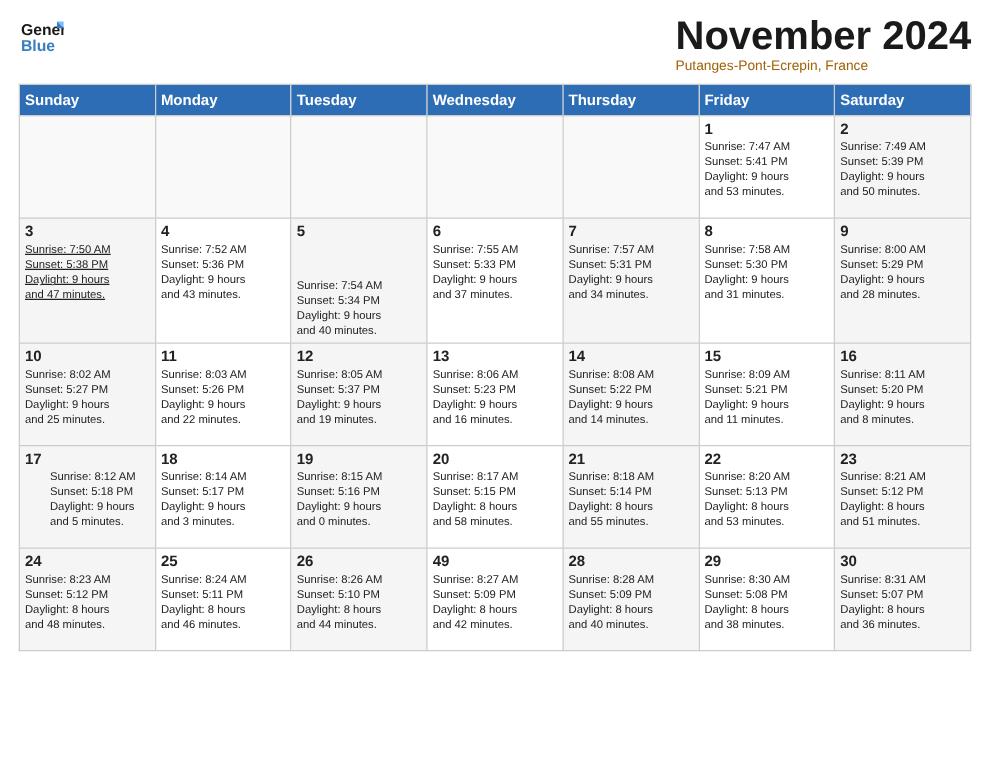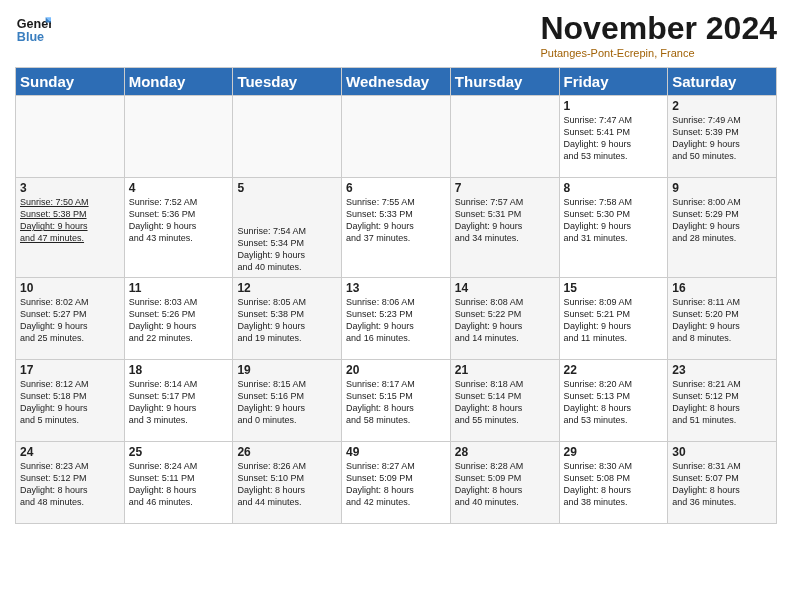--- a/index.html
+++ b/index.html
@@ -43,21 +43,21 @@
       color: #a16207;
     }
     .calendar {
       width: 100%;
       border-collapse: collapse;
       table-layout: fixed;
     }
     .calendar th {
       background: #2d6db5;
       color: #fff;
-      font-size: 15px;
+      font-size: 12px;
       font-weight: bold;
       padding: 5px 4px;
       text-align: left;
       border: 1px solid #ccc;
     }
     .calendar td {
       border: 1px solid #ccc;
       vertical-align: top;
       padding: 3px 4px;
       font-size: 9.5px;
@@ -204,21 +204,21 @@
           <td>
             <span class="day-num">11</span>
             <div class="cell-text" style="white-space: pre-line;">Sunrise: 8:03 AM
 Sunset: 5:26 PM
 Daylight: 9 hours
 and 22 minutes.</div>
           </td>
           <td>
             <span class="day-num">12</span>
             <div class="cell-text" style="white-space: pre-line;">Sunrise: 8:05 AM
-Sunset: 5:38 PM
+Sunset: 5:37 PM
 Daylight: 9 hours
 and 19 minutes.</div>
           </td>
           <td>
             <span class="day-num">13</span>
             <div class="cell-text" style="white-space: pre-line;">Sunrise: 8:06 AM
 Sunset: 5:23 PM
 Daylight: 9 hours
 and 16 minutes.</div>
           </td>
@@ -240,21 +240,21 @@
             <span class="day-num">16</span>
             <div class="cell-text" style="white-space: pre-line;">Sunrise: 8:11 AM
 Sunset: 5:20 PM
 Daylight: 9 hours
 and 8 minutes.</div>
           </td>
         </tr>
         <tr class="week-row">
           <td>
             <span class="day-num">17</span>
-            <div class="cell-text" style="white-space: pre-line;">Sunrise: 8:12 AM
+            <div class="cell-text" style="white-space: pre-line; margin-left: 20px;">Sunrise: 8:12 AM
 Sunset: 5:18 PM
 Daylight: 9 hours
 and 5 minutes.</div>
           </td>
           <td>
             <span class="day-num">18</span>
             <div class="cell-text" style="white-space: pre-line;">Sunrise: 8:14 AM
 Sunset: 5:17 PM
 Daylight: 9 hours
 and 3 minutes.</div>

